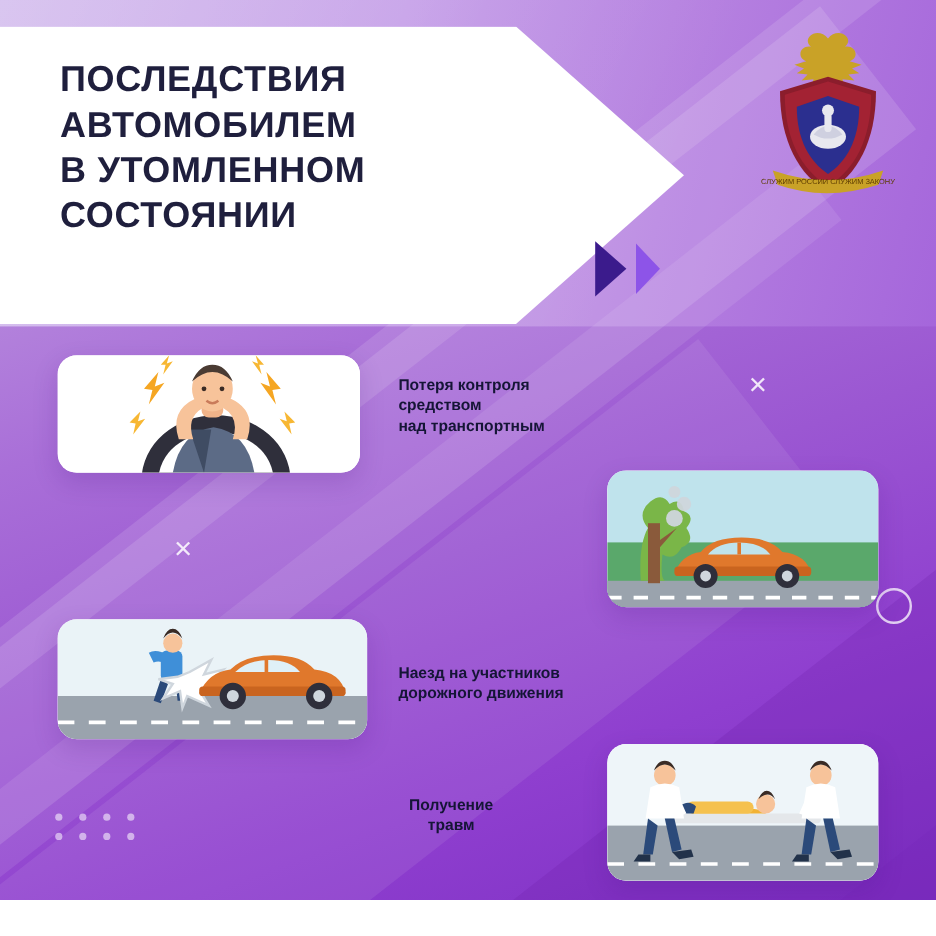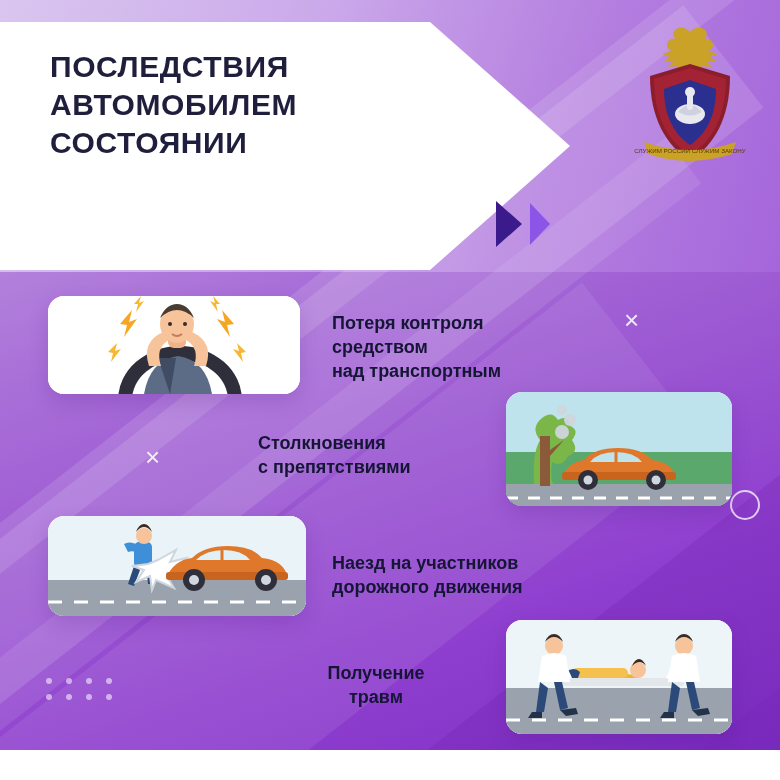--- a/index.html
+++ b/index.html
@@ -89,21 +89,21 @@
     position: absolute;
     border-radius: 16px;
     background: #ffffff;
     overflow: hidden;
     box-shadow: 0 8px 20px rgba(70,15,130,0.18);
   }
   .row-text {
     position: absolute;
     color: #151536;
     font-weight: bold;
-    font-size: 18px;
+    font-size: 13px;
     line-height: 1.32;
   }
 
   .x-mark { position: absolute; color: rgba(255,255,255,0.85); font-size: 26px; font-weight: 300; }
   .ring {
     position: absolute;
     width: 26px; height: 26px;
     border: 2px solid rgba(255,255,255,0.75);
     border-radius: 50%;
   }
@@ -124,20 +124,21 @@
   <div class="streak dark1"></div>
   <div class="streak dark2"></div>
 
   <div class="banner-wrap">
     <div class="banner-clip"></div>
   </div>
 
   <div class="poster-title">
     <div>ПОСЛЕДСТВИЯ</div>
     <div>АВТОМОБИЛЕМ</div>
+    <div>В УТОМЛЕННОМ</div>
     <div>СОСТОЯНИИ</div>
   </div>
 
   <div class="play-arrows">
     <svg width="34" height="52" viewBox="0 0 34 52">
       <path d="M4 3 L30 26 L4 49 Z" fill="#3b1b8c"></path>
     </svg>
     <svg width="26" height="52" viewBox="0 0 26 52">
       <path d="M2 5 L22 26 L2 47 Z" fill="#8d54e8"></path>
     </svg>
@@ -247,24 +248,20 @@
       <rect x="56" y="80" width="114" height="8" rx="3" fill="#c9641f"></rect>
       <circle cx="82" cy="88" r="10" fill="#2f2f3b"></circle>
       <circle cx="82" cy="88" r="4.5" fill="#cfd6dd"></circle>
       <circle cx="150" cy="88" r="10" fill="#2f2f3b"></circle>
       <circle cx="150" cy="88" r="4.5" fill="#cfd6dd"></circle>
 
       <g stroke="#ffffff" stroke-width="3" stroke-dasharray="12 10">
         <line x1="0" y1="106" x2="226" y2="106"></line>
       </g>
     </svg>
-  </div>
-  <div class="row-text" style="left: 258px; top: 432px; width: 250px;">
-    <div>Столкновения</div>
-    <div>с препятствиями</div>
   </div>
 
   <div class="pic-card" style="left: 48px; top: 516px; width: 258px; height: 100px;">
     <svg viewBox="0 0 258 100" width="258" height="100">
       <rect width="258" height="100" fill="#eaf3f7"></rect>
       <rect y="64" width="258" height="36" fill="#9aa3ad"></rect>
 
       <g>
         <path d="M92 30 q-10 -6 -16 -2 l4 8 q6 -2 12 2z" fill="#3f8fd8"></path>
         <rect x="86" y="26" width="18" height="26" rx="5" fill="#3f8fd8"></rect>

